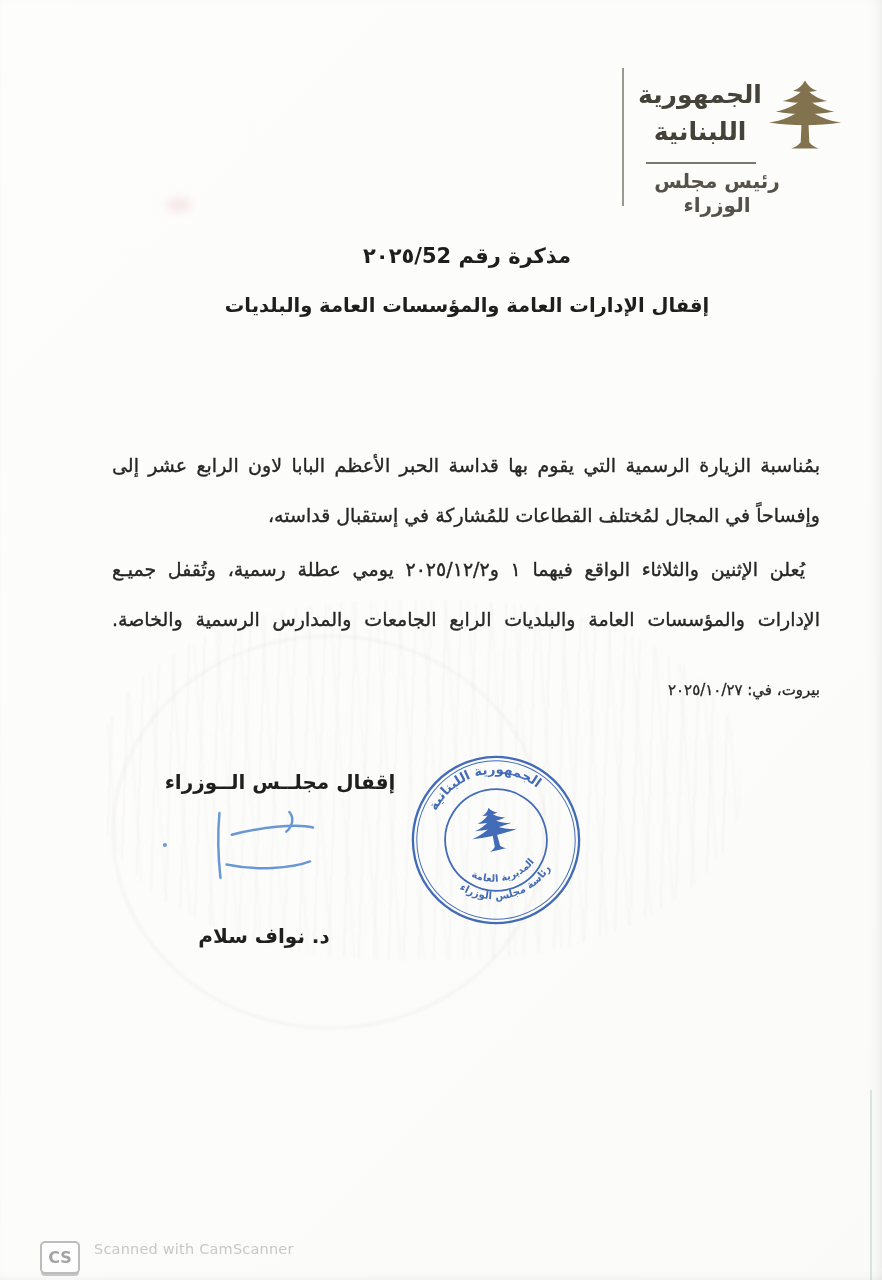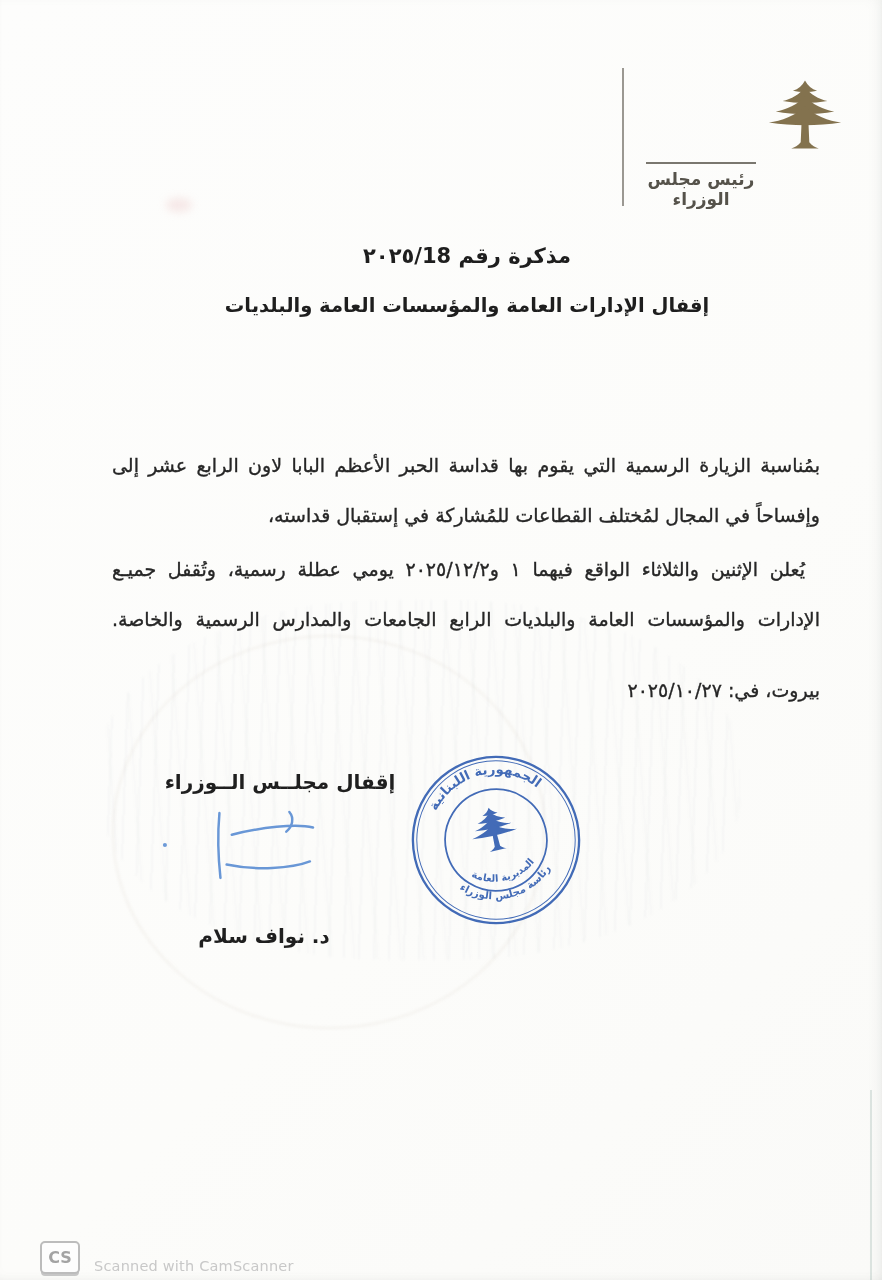--- a/index.html
+++ b/index.html
@@ -8,90 +8,94 @@
     background:linear-gradient(135deg,#fdfdfc 0%,#fcfcfa 60%,#fafaf8 100%);
     box-shadow:inset -8px 0 16px -10px rgba(120,130,125,.20), inset 0 -6px 12px -8px rgba(120,120,120,.12);
     font-family:"DejaVu Sans",sans-serif;color:#2a2a2a;
   }
   
   .letterhead{position:absolute;left:620px;top:62px;width:240px;height:150px;}
   .lh-vline{position:absolute;left:2px;top:6px;width:2px;height:138px;background:#9b9892;}
   .lh-callig{position:absolute;left:18px;top:14px;width:124px;text-align:center;direction:rtl;
     font-weight:700;font-size:25px;line-height:37px;color:#45423a;letter-spacing:.5px;}
   .lh-divider{position:absolute;left:26px;top:100px;width:110px;height:1.5px;background:#7a776f;}
-  .lh-office{position:absolute;left:0;top:107px;width:162px;text-align:center;direction:rtl;
-    font-weight:700;font-size:17px;color:#55524a;}
+  .lh-office{position:absolute;left:16px;top:107px;width:162px;text-align:center;direction:rtl;
+    font-weight:700;font-size:20px;color:#55524a;}
   .lh-cedar{position:absolute;left:142px;top:14px;width:86px;height:88px;}
   
   .title-block{position:absolute;left:52px;right:0;top:244px;text-align:center;direction:rtl;color:#1e1e1e;}
   .memo-number{font-size:21px;font-weight:700;}
   .subject{font-size:19.5px;font-weight:700;line-height:41px;}
   .subject-wrap{margin-top:17px;}
   
   .body-text{position:absolute;left:112px;right:62px;top:440px;direction:rtl;
     font-size:19px;font-weight:400;color:#262626;-webkit-text-stroke:.35px #262626;}
   .body-line{display:block;height:50px;line-height:50px;text-align:right;white-space:nowrap;}
   .justify-full{text-align:justify;text-align-last:justify;white-space:normal;overflow:hidden;}
   .para-gap{margin-top:4px;}
   .first-indent{padding-right:15px;}
   .date-line{position:absolute;left:62px;right:62px;top:668px;direction:rtl;text-align:right;
-    font-size:19px;line-height:44px;color:#262626;-webkit-text-stroke:.3px #262626;}
+    font-size:15px;line-height:44px;color:#262626;-webkit-text-stroke:.3px #262626;}
   
   .sig-block{position:absolute;left:150px;top:770px;width:260px;text-align:center;direction:rtl;}
   .sig-title{font-size:20px;font-weight:700;color:#1f1f1f;}
   .sig-svg{position:absolute;left:5px;top:40px;width:170px;height:72px;}
   .sig-name{position:absolute;left:0;top:106px;width:260px;text-align:center;
     font-size:20px;font-weight:700;color:#1f1f1f;transform:translateX(-16px);margin-top:48px;}
   
   .stamp{position:absolute;left:408px;top:752px;width:176px;height:176px;
     transform:rotate(-13deg);opacity:.9;}
   
   .ghost{position:absolute;left:100px;top:600px;width:640px;height:360px;border-radius:45%;
     background:repeating-linear-gradient(92deg,rgba(140,150,165,.05) 0 2px,transparent 2px 15px),
                repeating-linear-gradient(86deg,rgba(140,150,165,.04) 0 2px,transparent 2px 23px);
     filter:blur(1px);pointer-events:none;}
   .ghost-arc{position:absolute;left:112px;top:635px;width:430px;height:390px;border-radius:50%;
     border:2px solid rgba(190,180,160,.14);filter:blur(1.5px);pointer-events:none;}
   .smudge{position:absolute;left:166px;top:198px;width:26px;height:14px;border-radius:50%;
     background:rgba(230,180,180,.28);filter:blur(4px);}
   .edge-line{position:absolute;right:10px;bottom:0;width:2px;height:190px;background:rgba(150,175,168,.30);}
   
-  .scan-footer{position:absolute;left:10px;bottom:6px;display:flex;align-items:flex-end;gap:14px;padding-left:30px;}
+  .scan-footer{position:absolute;left:10px;bottom:6px;display:flex;align-items:flex-start;gap:14px;padding-left:30px;}
   .cs-badge{width:36px;height:29px;border:2.5px solid #bcbcbc;border-radius:5px;background:#fdfdfd;
     color:#a3a3a3;font-weight:700;font-size:16px;line-height:29px;text-align:center;
     box-shadow:0 3px 0 -1px #c6c6c6;}
   .cs-text{color:#c8c8c8;font-size:14.5px;letter-spacing:.2px;}
 </style>
 </head>
 <body>
 
 <div id="page">
 
   <div class="smudge"></div>
   <div class="ghost"></div>
   <div class="ghost-arc"></div>
   <div class="edge-line"></div>
 
   <div class="letterhead">
     <div class="lh-vline"></div>
+    <div class="lh-callig">
+      <div>الجمهورية</div>
+      <div>اللبنانية</div>
+    </div>
     <div class="lh-divider"></div>
     <div class="lh-office">رئيس مجلس الوزراء</div>
     <svg class="lh-cedar" viewBox="0 0 100 100">
       <g fill="#83724e">
         <path d="M50 4 C53 10 58 14 64 16 C56 18 44 18 36 16 C42 14 47 10 50 4 Z"></path>
         <path d="M50 12 C56 20 66 26 76 28 C60 31 40 31 24 28 C34 26 44 20 50 12 Z"></path>
         <path d="M50 22 C58 32 72 38 84 40 C62 44 38 44 16 40 C28 38 42 32 50 22 Z"></path>
         <path d="M50 34 C60 45 78 51 92 53 C64 57 36 57 8 53 C22 51 40 45 50 34 Z"></path>
         <path d="M46 53 L54 53 L55 76 C58 80 62 82 66 83 L34 83 C38 82 42 80 45 76 Z"></path>
       </g>
     </svg>
   </div>
 
   <div class="title-block">
-    <div class="memo-number">مذكرة رقم ٢٠٢٥/18</div>
+    <div class="memo-number">مذكرة رقم ٢٠٢٥/52</div>
     <div class="subject-wrap">
       <div class="subject">إقفال الإدارات العامة والمؤسسات العامة والبلديات</div>
     </div>
   </div>
 
   <div class="body-text">
     <span class="body-line justify-full">بمُناسبة الزيارة الرسمية التي يقوم بها قداسة الحبر الأعظم البابا لاون الرابع عشر إلى لبنان،</span>
     <span class="body-line">وإفساحاً في المجال لمُختلف القطاعات للمُشاركة في إستقبال قداسته،</span>
     <span class="body-line justify-full para-gap first-indent">يُعلن الإثنين والثلاثاء الواقع فيهما ١ و٢٠٢٥/١٢/٢ يومي عطلة رسمية، وتُقفل جميـع</span>
     <span class="body-line justify-full">الإدارات والمؤسسات العامة والبلديات الرابع الجامعات والمدارس الرسمية والخاصة.</span>

